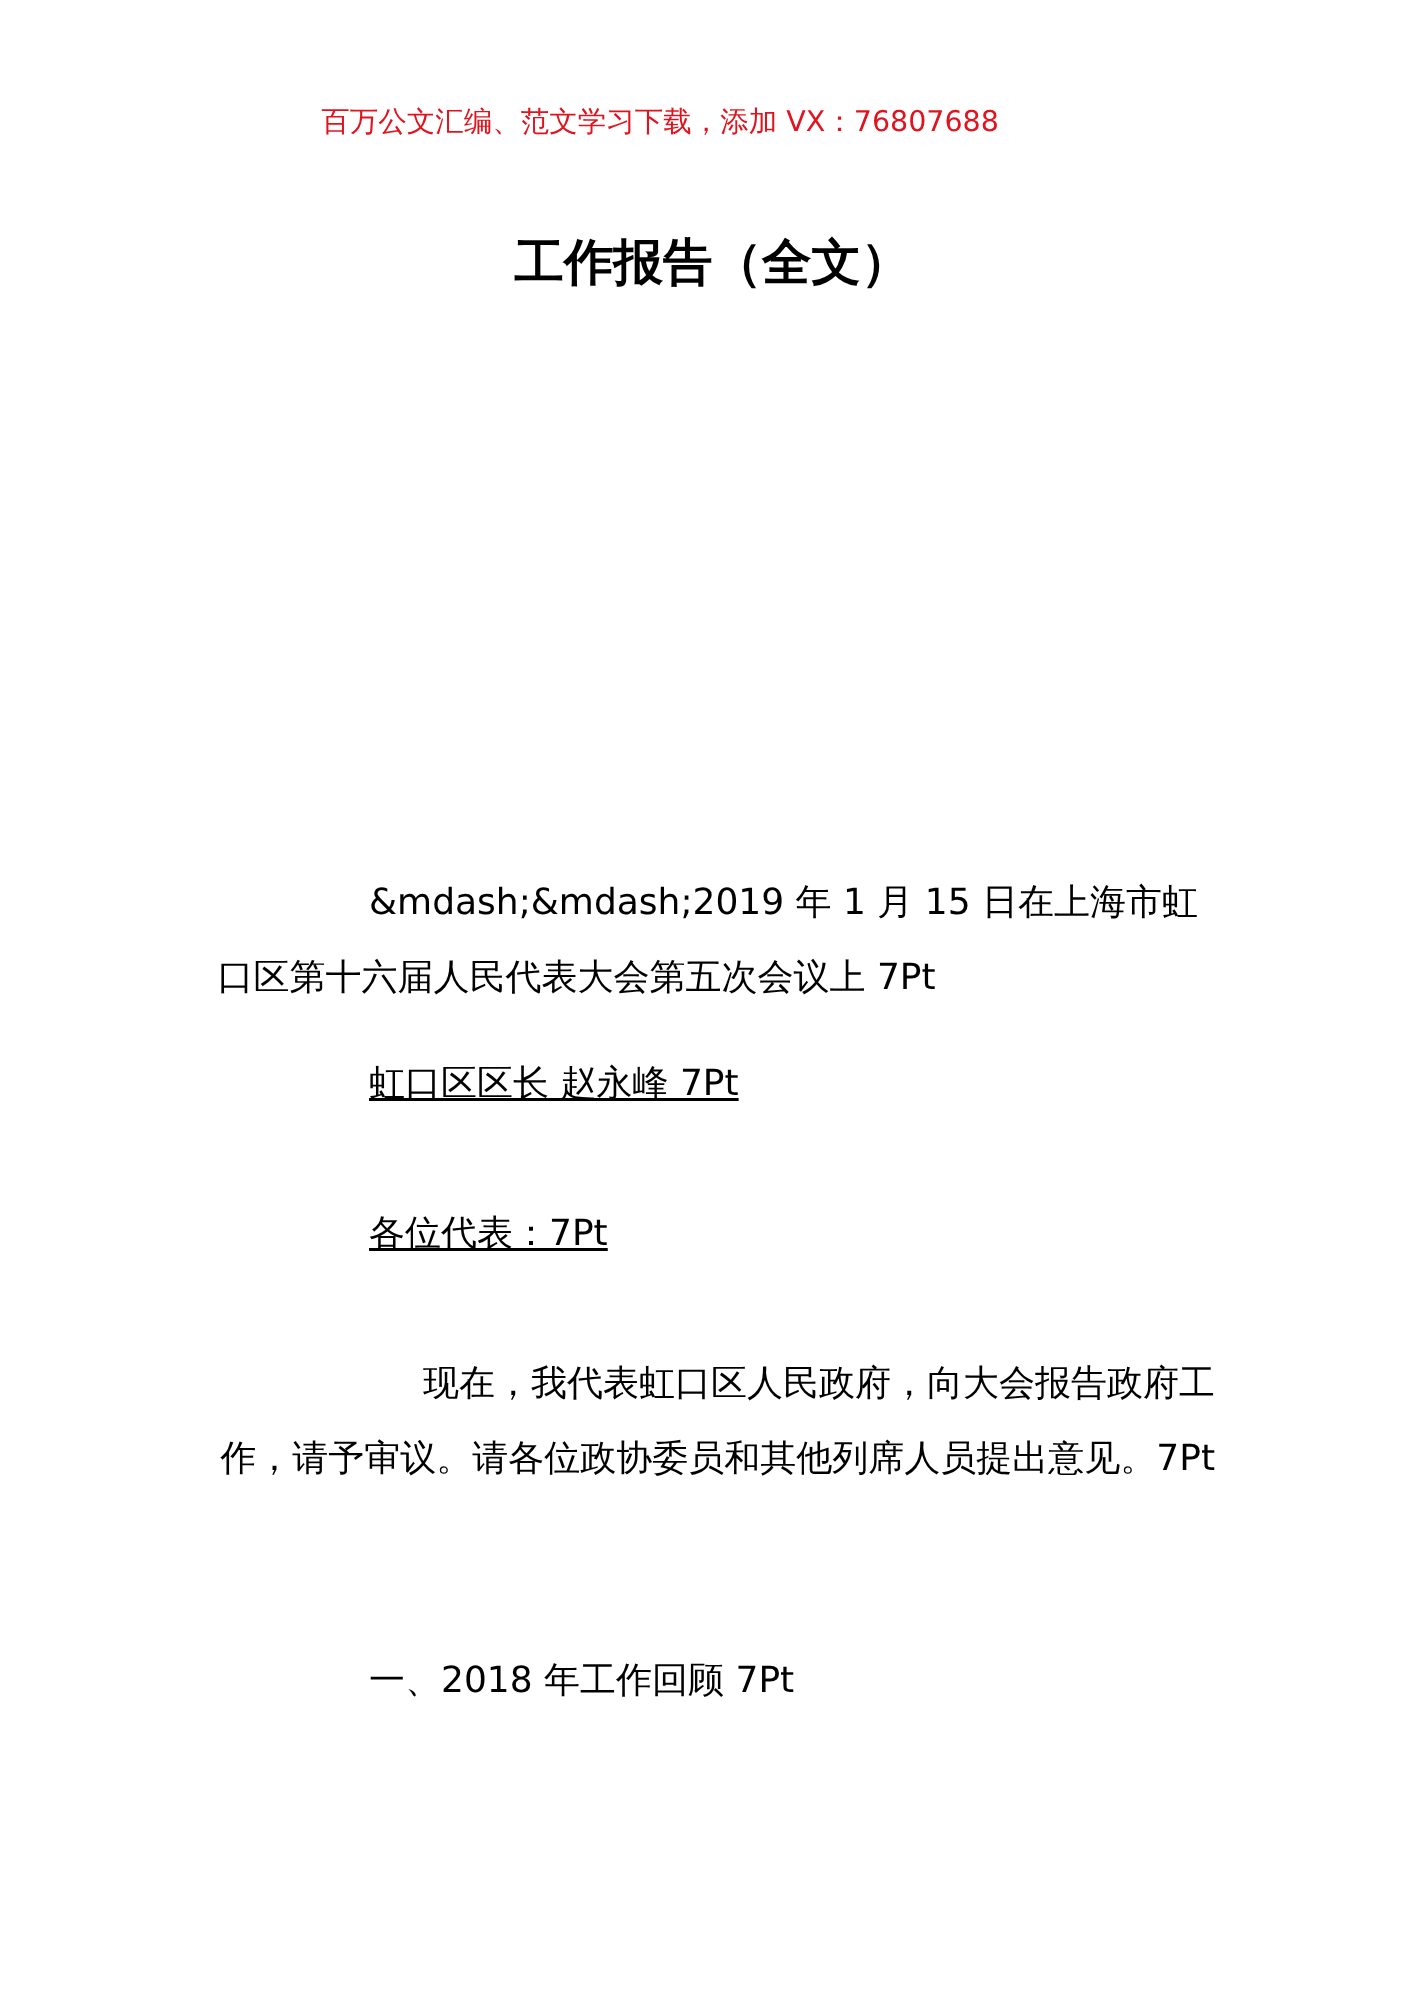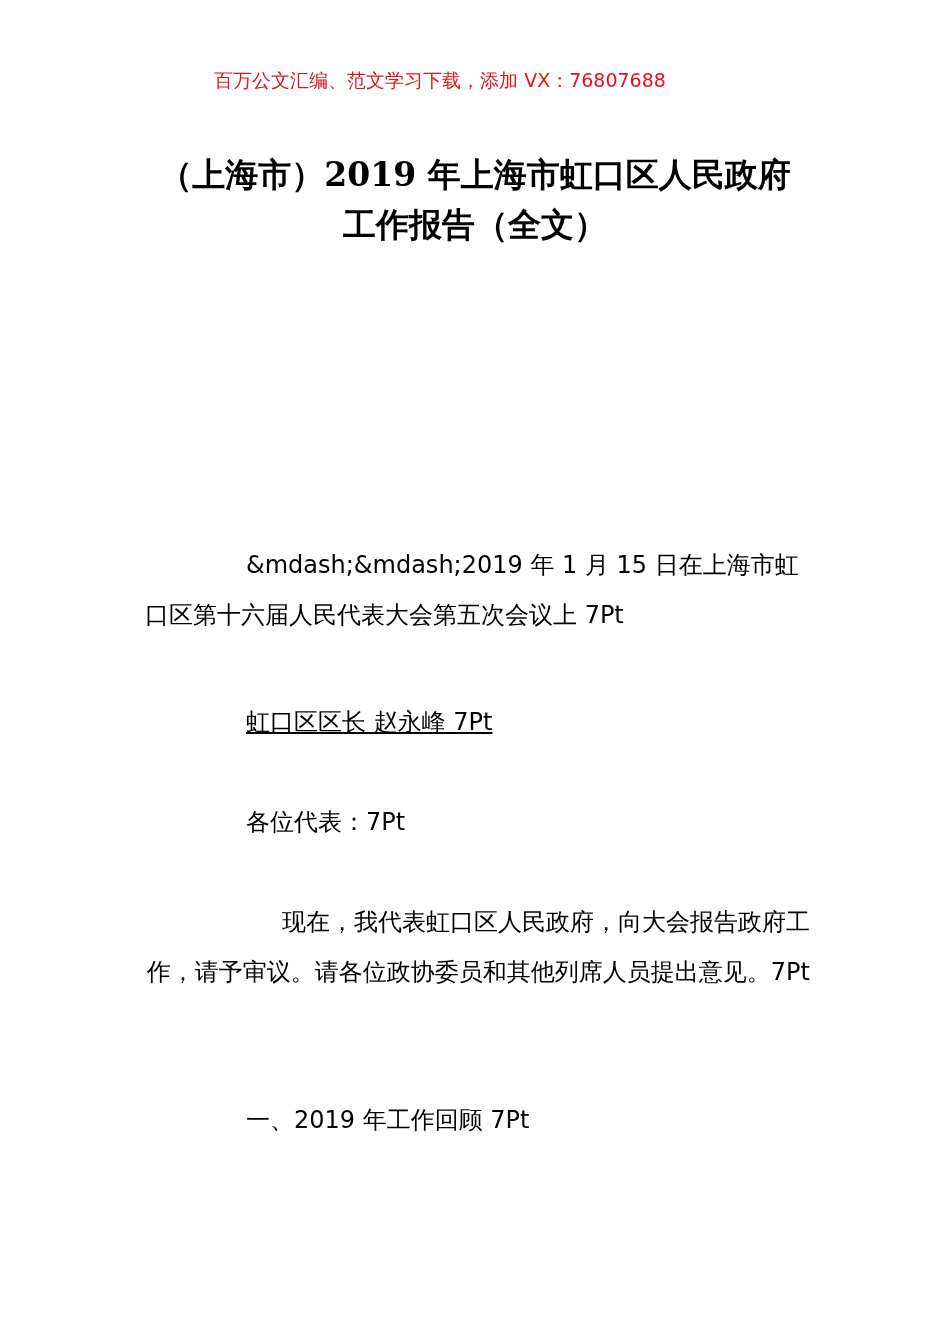--- a/index.html
+++ b/index.html
@@ -12,21 +12,20 @@
              font-size: 33px; line-height: 50px; }
     .para { position: absolute; left: 145px; width: 665px; font-size: 24px; line-height: 50px; }
     .indent { text-indent: 101px; }
   </style>
 </head>
 <body>
 
 <div class="header-note">百万公文汇编、范文学习下载，添加 VX：76807688</div>
 
 <div class="title">
-  <div>（上海市）2019 年上海市虹口区人民政府</div>
   <div>工作报告（全文）</div>
 </div>
 
-<div class="para indent" style="top:540px;">&amp;mdash;&amp;mdash;2019 年 1 月 15 日在上海市虹口区第十六届人民代表大会第五次会议上 7Pt</div>
+<div class="para indent" style="top:576px;">&amp;mdash;&amp;mdash;2019 年 1 月 15 日在上海市虹口区第十六届人民代表大会第五次会议上 7Pt</div>
 <div class="para indent" style="top:697px;text-decoration:underline;">虹口区区长 赵永峰 7Pt</div>
-<div class="para indent" style="top:797px;">各位代表：7Pt</div>
+<div class="para indent" style="top:797px;text-decoration:underline;">各位代表：7Pt</div>
 <div class="para indent" style="top:897px;text-align:right;">现在，我代表虹口区人民政府，向大会报告政府工作，请予审议。请各位政协委员和其他列席人员提出意见。7Pt</div>
-<div class="para indent" style="top:1095px;">一、2019 年工作回顾 7Pt</div>
+<div class="para indent" style="top:1095px;">一、2018 年工作回顾 7Pt</div>
 
 </body></html>

